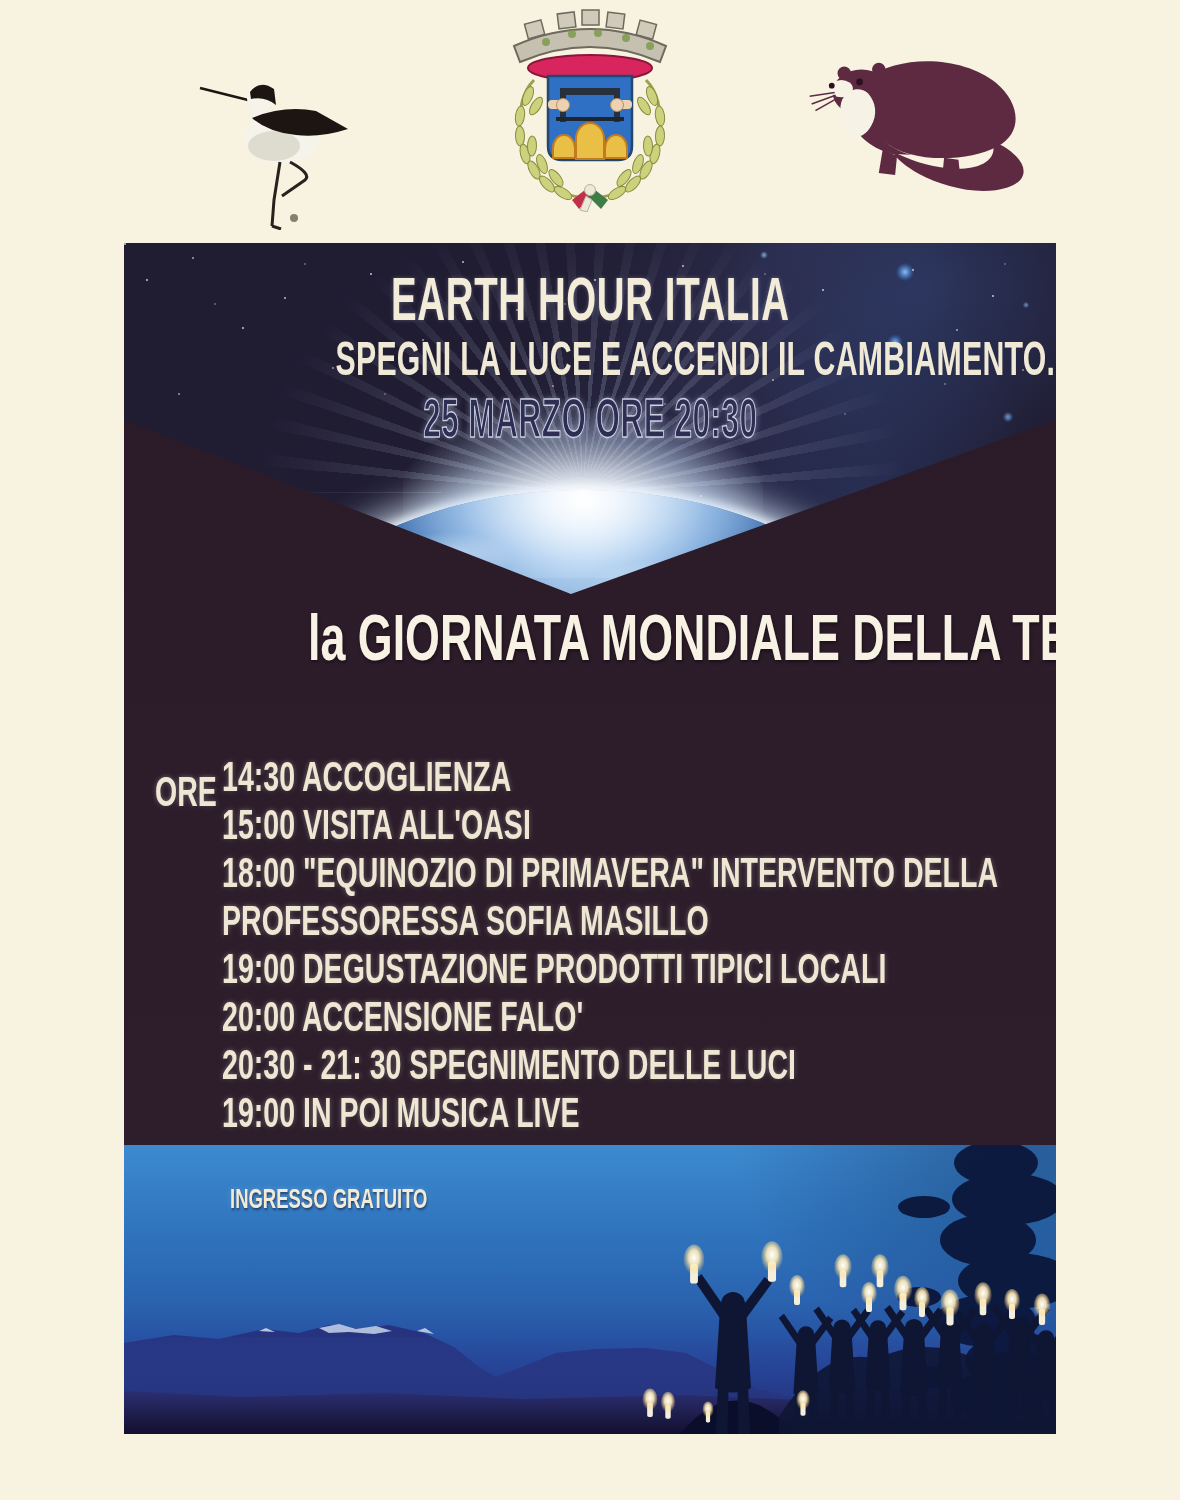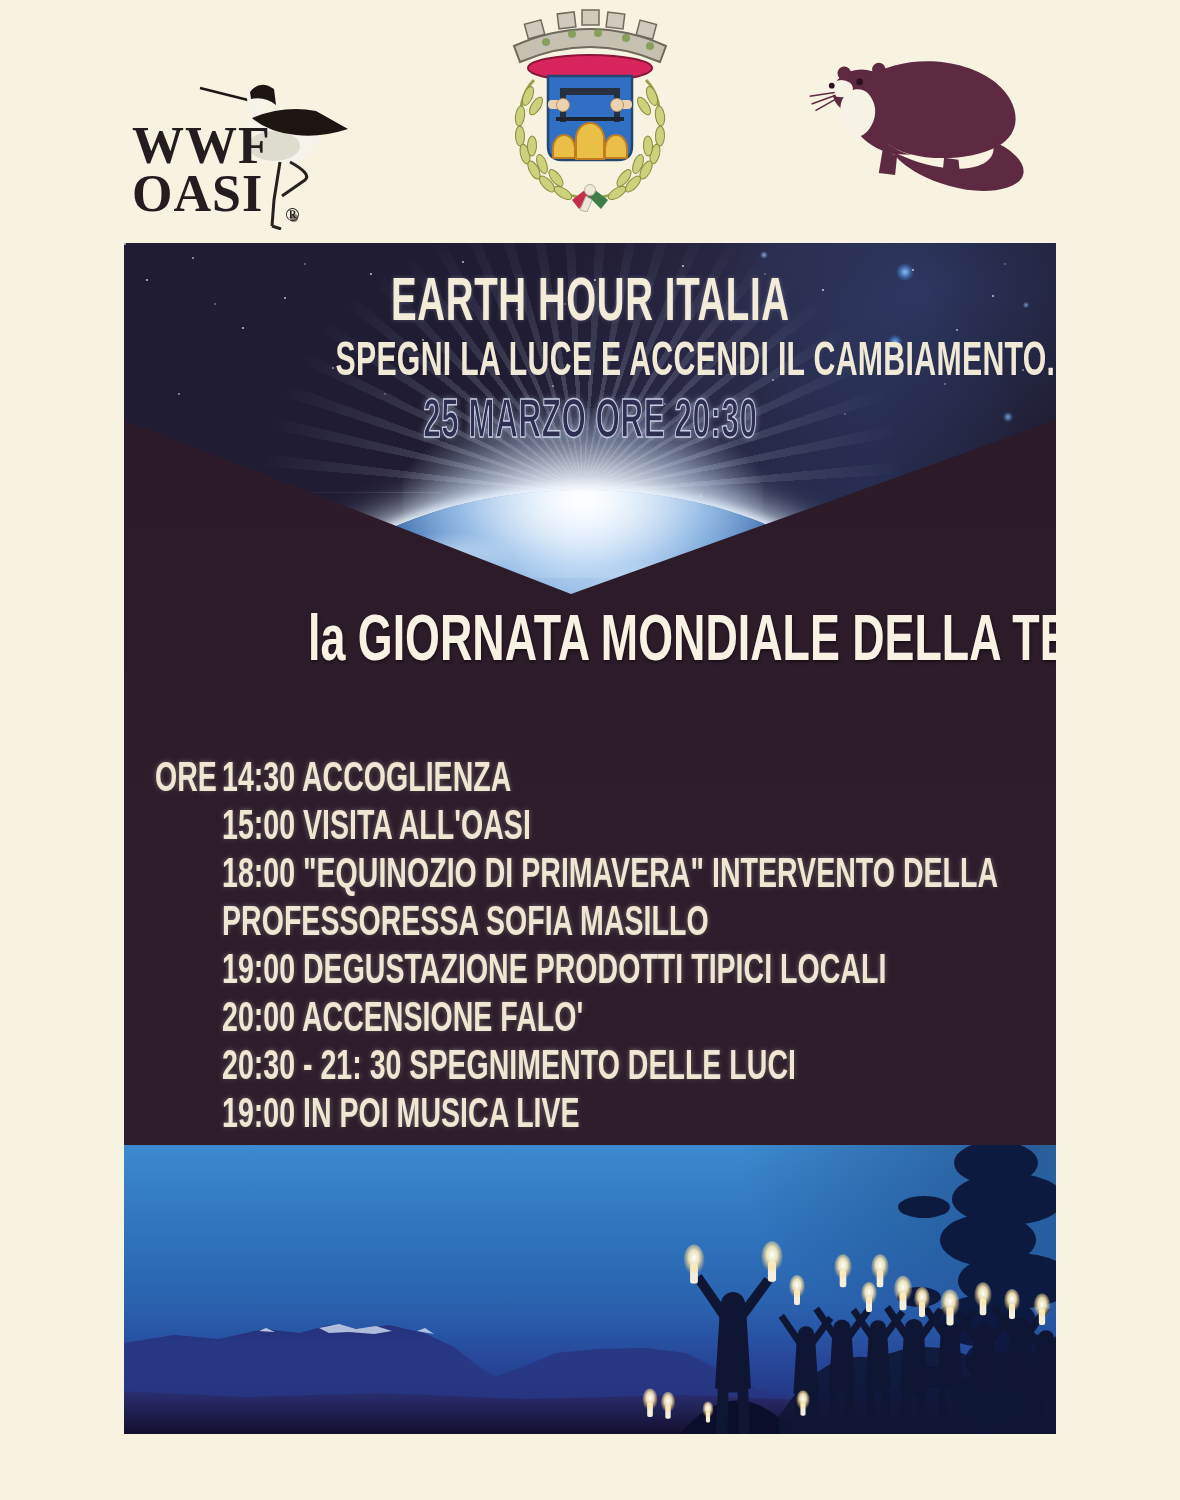--- a/index.html
+++ b/index.html
@@ -83,21 +83,21 @@
   .datetime{top:142px;font-size:56px;color:#2e2d52;}
   .datetime>span{transform:scaleX(.56);letter-spacing:1px;
     -webkit-text-stroke:1.5px #c9cfe2;text-shadow:0 0 8px rgba(200,212,240,.55);}
   .section-title{top:358px;font-size:64px;color:#f7f2e4;}
   .section-title>span{transform:scaleX(.70);text-shadow:1px 2px 4px rgba(0,0,0,.45);}
 
   .schedule{position:absolute;left:31px;top:510px;font-weight:bold;font-size:42px;color:#efe7d3;}
   .sline{position:relative;height:48px;line-height:48px;padding-left:67px;white-space:nowrap;}
   .sline>span{display:inline-block;transform:scaleX(.68);transform-origin:0 50%;
     text-shadow:0 0 6px rgba(255,255,250,.35),1px 2px 3px rgba(0,0,0,.5);}
-  .ore{position:absolute;left:0;top:0;height:48px;line-height:48px;}
+  .ore{position:absolute;left:0;top:15px;height:48px;line-height:48px;}
   .ore>span{display:inline-block;transform:scaleX(.68);transform-origin:0 50%;
     text-shadow:0 0 6px rgba(255,255,250,.35),1px 2px 3px rgba(0,0,0,.5);}
 
   
   .photo{position:absolute;left:124px;top:1145px;width:932px;height:289px;overflow:hidden;
     background:
       radial-gradient(420px 300px at 98% 0%, rgba(8,22,66,.38), transparent 72%),
       linear-gradient(180deg,#3d8ad0 0%,#2f74bd 30%,#2a62ae 55%,#24459a 78%,#1e2f7e 100%);}
   .photo svg{position:absolute;inset:0;}
   .photo-text{position:absolute;left:106px;font-weight:bold;white-space:nowrap;color:#f1ebd8;font-size:28px;}
@@ -118,24 +118,20 @@
       <path d="M52,34 Q62,21 76,31 L78,47 Q67,38 53,41 Z" fill="#1c1512"></path>
       <path d="M52,44 Q66,48 76,64 L56,68 Z" fill="#f5f3ea"></path>
       <ellipse cx="84" cy="80" rx="37" ry="26" fill="#f5f3ea"></ellipse>
       <ellipse cx="76" cy="88" rx="26" ry="15" fill="#d8d4c8" opacity=".8"></ellipse>
       <path d="M54,60 Q86,47 118,53 L150,71 Q122,80 98,77 Q70,74 54,60 Z" fill="#1c1512"></path>
       <path d="M82,104 L76,142 L74,168" stroke="#2a211c" stroke-width="3" fill="none"></path>
       <path d="M74,168 l9,3" stroke="#2a211c" stroke-width="3" fill="none"></path>
       <path d="M92,104 Q114,116 107,122 L84,138" stroke="#2a211c" stroke-width="3" fill="none"></path>
       <circle cx="96" cy="160" r="4" fill="#2a211c" opacity=".55"></circle>
     </svg>
-    <div class="wwf-text">
-      <span>WWF</span><br>
-      <span>OASI</span><span class="reg">®</span>
-    </div>
   </div>
 
   <div class="hdr-block crest">
     <svg width="244" height="212" viewBox="0 0 244 212">
 
       <g>
         <rect x="58" y="22" width="17" height="15" fill="#cfcaba" stroke="#6e6a5c" stroke-width="1.5" transform="rotate(-15 66 29)"></rect>
         <rect x="90" y="13" width="17" height="15" fill="#cfcaba" stroke="#6e6a5c" stroke-width="1.5" transform="rotate(-7 98 20)"></rect>
         <rect x="114" y="10" width="17" height="15" fill="#cfcaba" stroke="#6e6a5c" stroke-width="1.5"></rect>
         <rect x="139" y="13" width="17" height="15" fill="#cfcaba" stroke="#6e6a5c" stroke-width="1.5" transform="rotate(7 147 20)"></rect>
@@ -340,15 +336,16 @@
         <use href="#candle" transform="translate(859,168) scale(1.1)"></use>
         <use href="#candle" transform="translate(888,172)"></use>
         <use href="#candle" transform="translate(918,178) scale(1.05)"></use>
         <use href="#candle" transform="translate(526,270) scale(.95)"></use>
         <use href="#candle" transform="translate(544,272) scale(.9)"></use>
         <use href="#candle" transform="translate(679,269) scale(.85)"></use>
         <use href="#candle" transform="translate(584,276) scale(.7)"></use>
       </g>
     </svg>
 
+    <div class="photo-text admission"><span>INGRESSO GRATUITO</span></div>
   </section>
 
 </div>
 
 </body></html>

